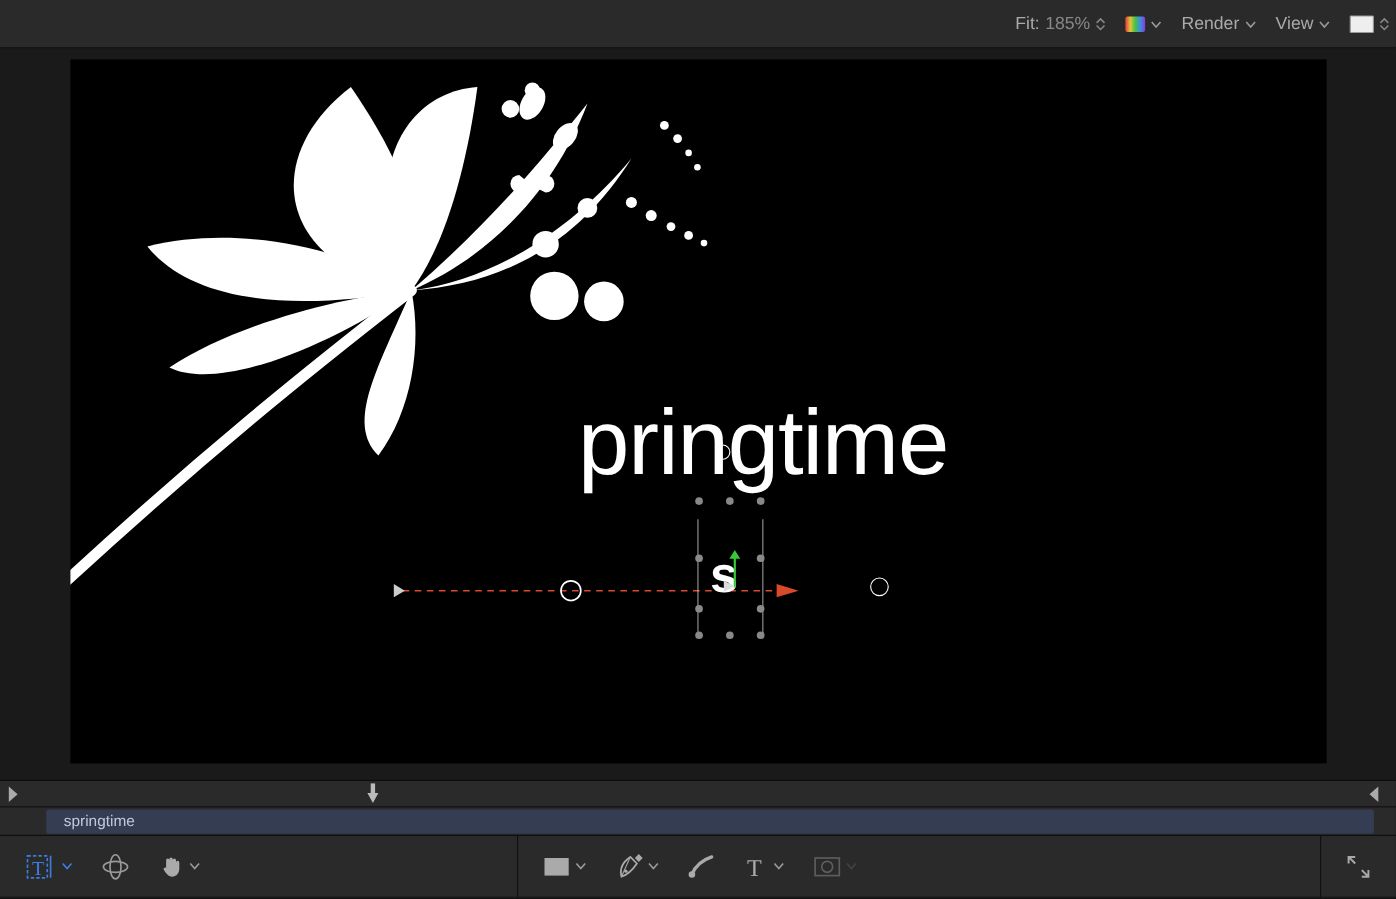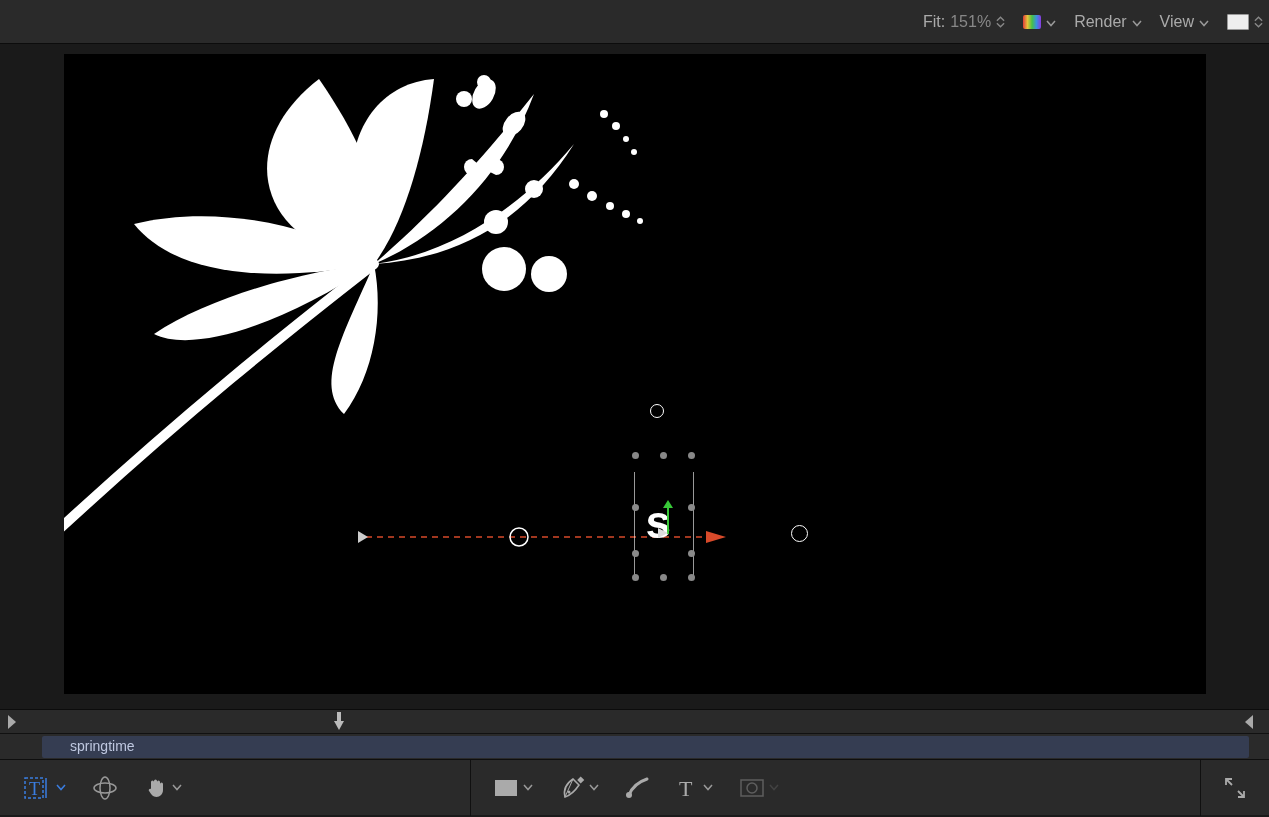--- a/index.html
+++ b/index.html
@@ -133,21 +133,21 @@
   .clip {
     position: absolute;
     left: 42px;
     top: 2px;
     right: 20px;
     height: 22px;
     background: #353d52;
     border-radius: 2px;
     font-size: 14px;
     color: #bfc8e0;
-    padding: 2px 28px;
+    padding: 2px 16px;
   }
 
   
   .bottom-toolbar {
     position: absolute;
     left: 0;
     top: 759px;
     right: 0;
     height: 56px;
     background: #2a2a2a;
@@ -163,21 +163,21 @@
   .spacer-grow { flex: 1; }
   .divider { width:1px; height: 56px; background:#101010; margin: 0 -4px; }
   .chev-down svg { width:10px; height:7px; }
 </style>
 </head>
 <body>
 
 <div class="top-toolbar">
   <div class="item">
     <span class="fit-label">Fit:</span>
-    <span class="fit-value">151%</span>
+    <span class="fit-value">185%</span>
     <span class="stepper">
       <svg viewBox="0 0 10 6">
           <path d="M1 5 L5 1 L9 5" fill="none" stroke="#888" stroke-width="1.5"></path>
         </svg>
       <svg viewBox="0 0 10 6">
           <path d="M1 1 L5 5 L9 1" fill="none" stroke="#888" stroke-width="1.5"></path>
         </svg>
     </span>
   </div>
   <div class="item">
@@ -245,20 +245,21 @@
         <circle cx="540" cy="60" r="4"></circle>
         <circle cx="552" cy="72" r="4"></circle>
         <circle cx="562" cy="85" r="3"></circle>
         <circle cx="570" cy="98" r="3"></circle>
 
         <path d="M 420 115 l -12 -10 a 8 8 0 1 0 0 16 z"></path>
         <path d="M 420 115 l 12 -10 a 8 8 0 1 1 0 16 z"></path>
       </g>
     </svg>
 
+    <div class="main-text">pringtime</div>
 
     <div class="free-circle1"></div>
     <div class="free-circle2"></div>
 
     <svg class="mopath" width="400" height="20">
       <line x1="12" y1="10" x2="360" y2="10" stroke="#d84a2a" stroke-width="1.5" stroke-dasharray="6 5"></line>
       <polygon points="4,4 4,16 14,10" fill="#ccc"></polygon>
       <circle class="k" cx="165" cy="10" r="9"></circle>
       <polygon points="352,4 372,10 352,16" fill="#d84a2a"></polygon>
     </svg>

